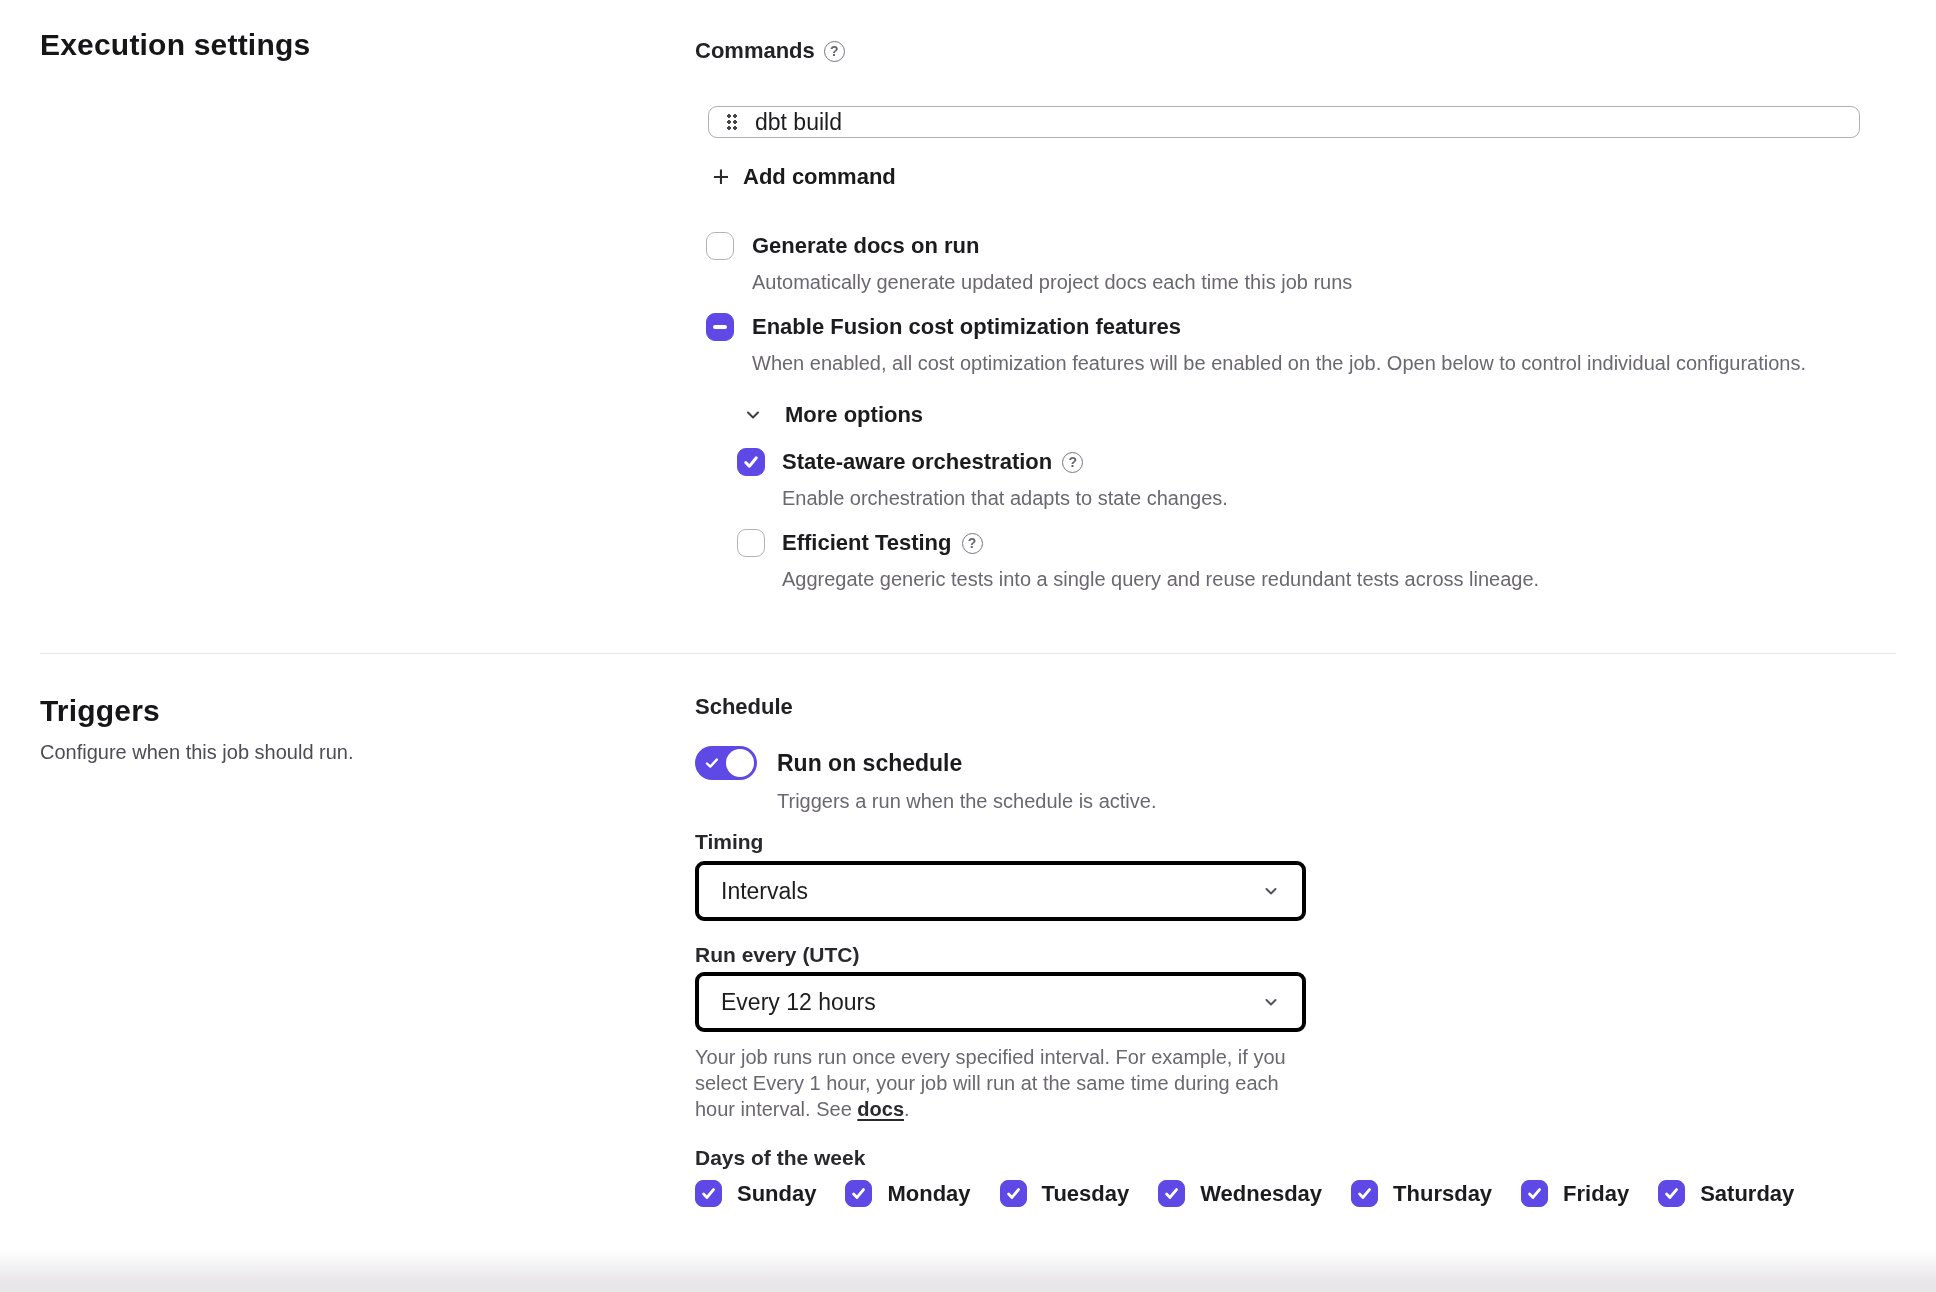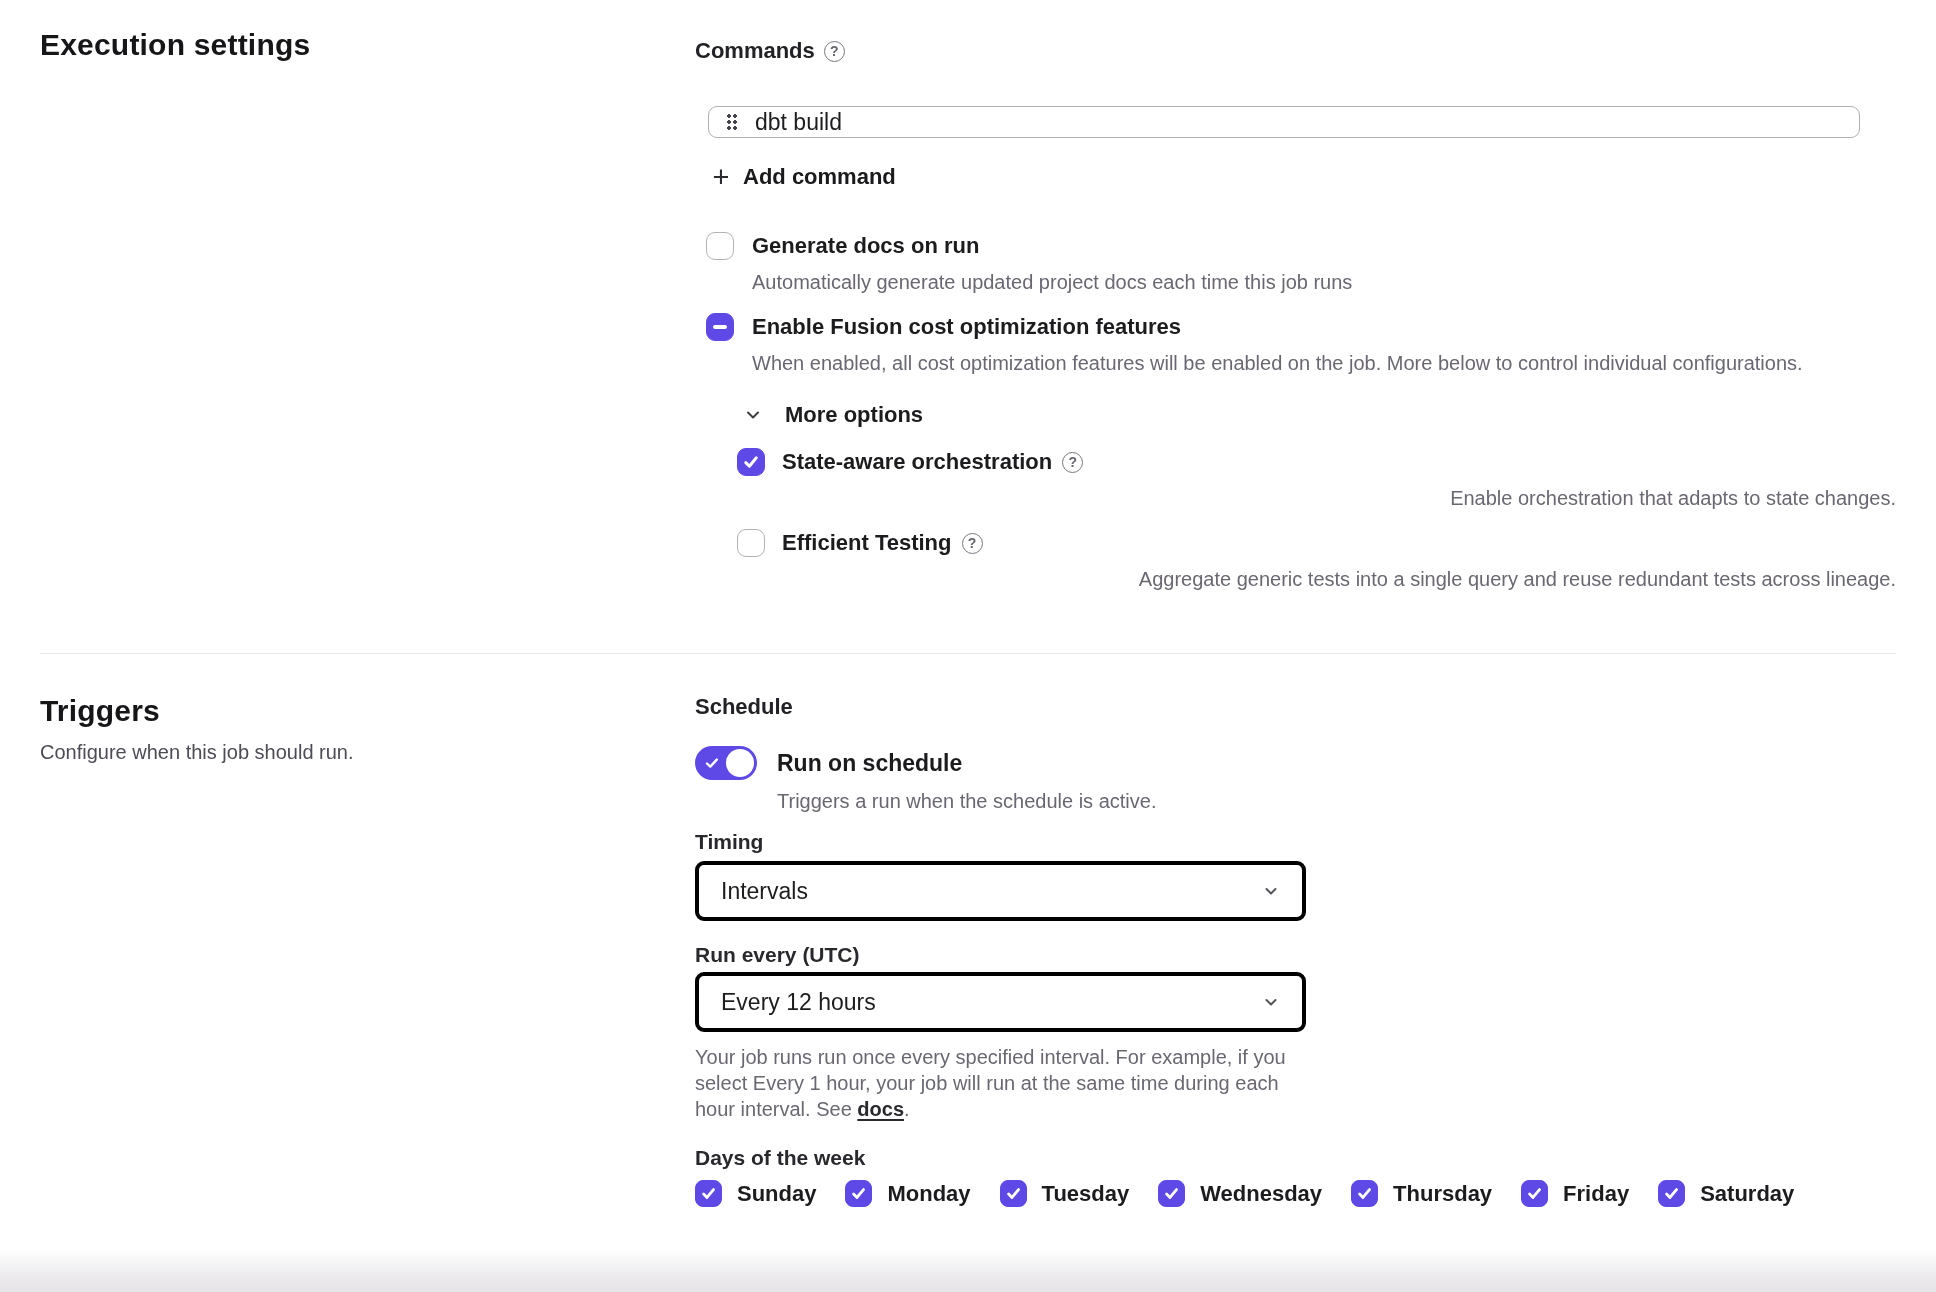--- a/index.html
+++ b/index.html
@@ -57,21 +57,21 @@
   .cb .dash { width:14px; height:4px; border-radius:2px; background:#fff; }
   .opt-label { font-size:22px; font-weight:700; color:#1c1c1f; display:flex; align-items:center; gap:10px; }
   .opt-desc { font-size:20px; color:#6b6771; margin-top:9px; padding-left:46px; line-height:26px; }
 
   .more-options { margin-top:26px; margin-left:48px; display:flex; align-items:center; gap:22px;
     cursor:pointer; width:max-content; }
   .more-options .label { font-size:22px; font-weight:700; color:#1c1c1f; }
 
   .nested { margin-left:42px; }
   .nested .opt-row { gap:17px; }
-  .nested .opt-desc { padding-left:45px;text-align:right; }
+  .nested .opt-desc { padding-left:45px; }
 
   hr.divider { border:none; border-top:1px solid #e6e4e7; margin:0 40px; }
 
   .sec2 { padding-top:40px; }
   .trig-desc { margin-top:13px; font-size:20px; color:#4f4b55; }
 
   .toggle-row { margin-top:26px; display:flex; align-items:center; gap:20px; }
   .toggle {
     width:62px; height:34px; border-radius:17px; background:var(--accent);
     position:relative; flex:none; cursor:pointer;
@@ -139,21 +139,21 @@
       <div class="opt-desc">Automatically generate updated project docs each time this job runs</div>
     </div>
 
     <div class="opt-group" style="margin-top:18px;">
       <div class="opt-row">
         <span class="cb indeterminate">
             <span class="dash"></span>
           </span>
         <span class="opt-label">Enable Fusion cost optimization features</span>
       </div>
-      <div class="opt-desc">When enabled, all cost optimization features will be enabled on the job. More below to control individual configurations.</div>
+      <div class="opt-desc">When enabled, all cost optimization features will be enabled on the job. Open below to control individual configurations.</div>
     </div>
 
     <div class="more-options">
       <svg width="20" height="20" viewBox="0 0 20 20">
         <polyline points="5,7.5 10,12.5 15,7.5" fill="none" stroke="#3f3d44" stroke-width="2" stroke-linecap="round" stroke-linejoin="round"></polyline>
       </svg>
       <span class="label">More options</span>
     </div>
 
     <div class="opt-group nested" style="margin-top:20px;">

